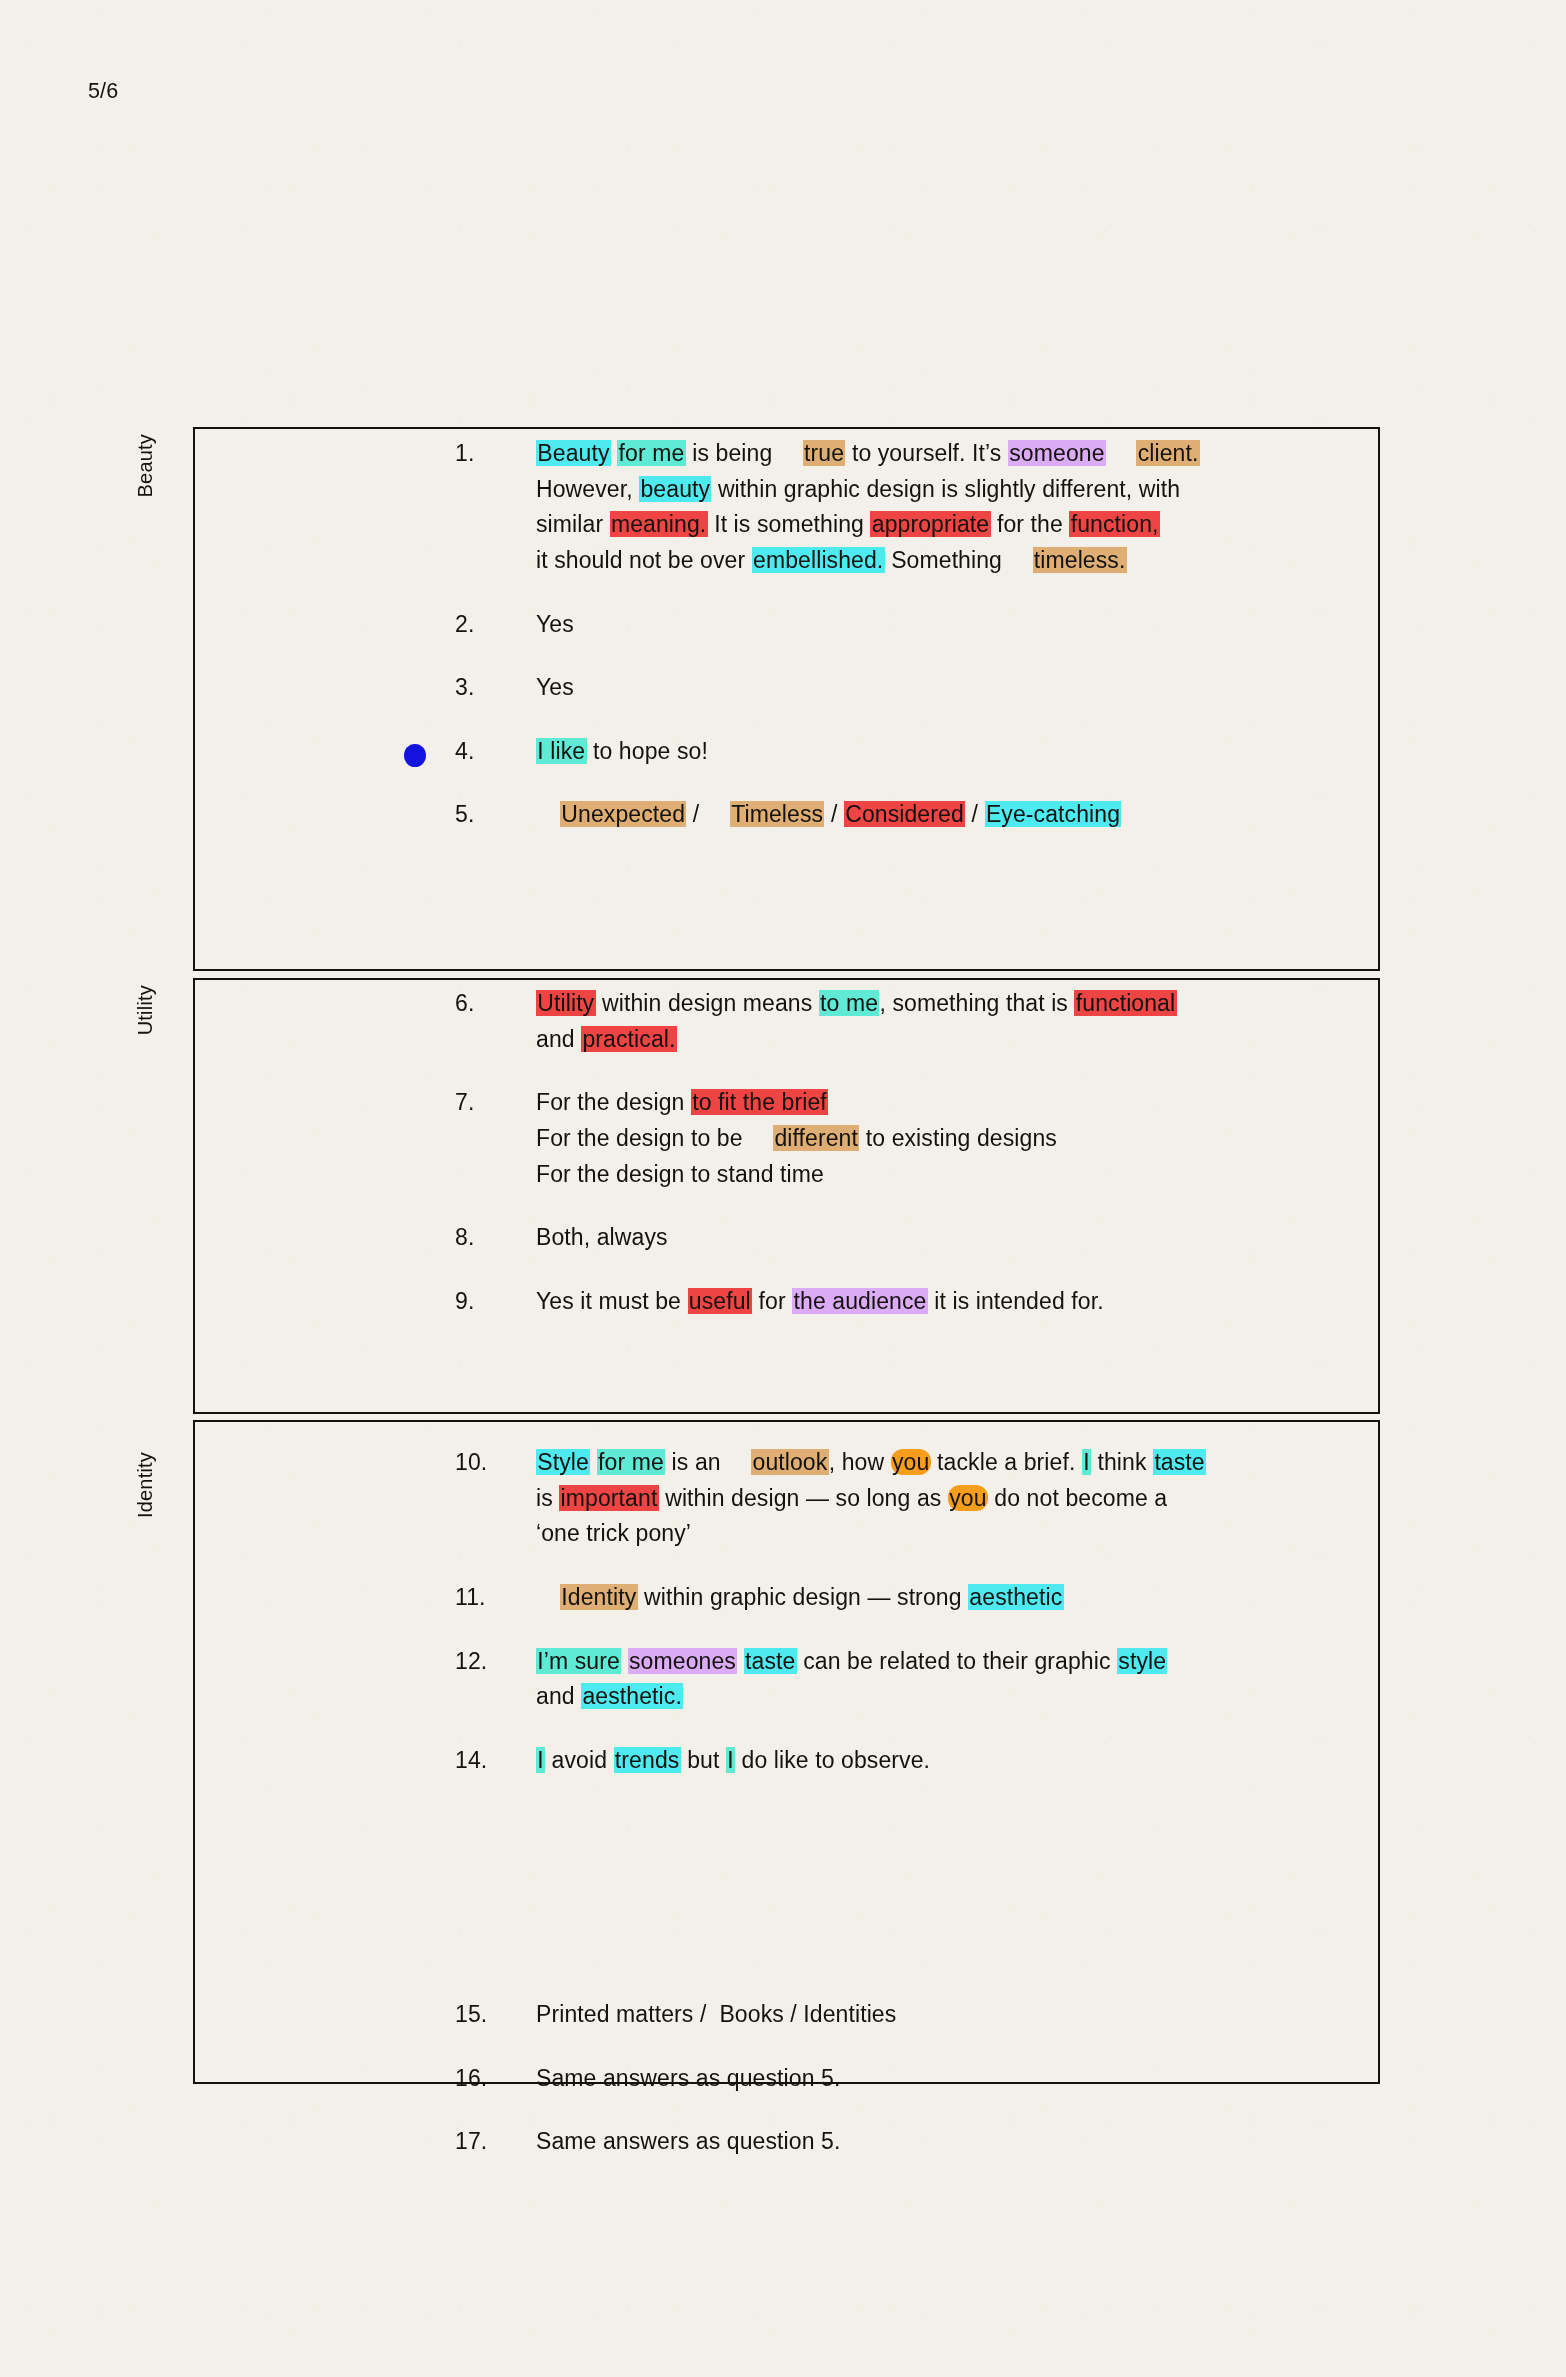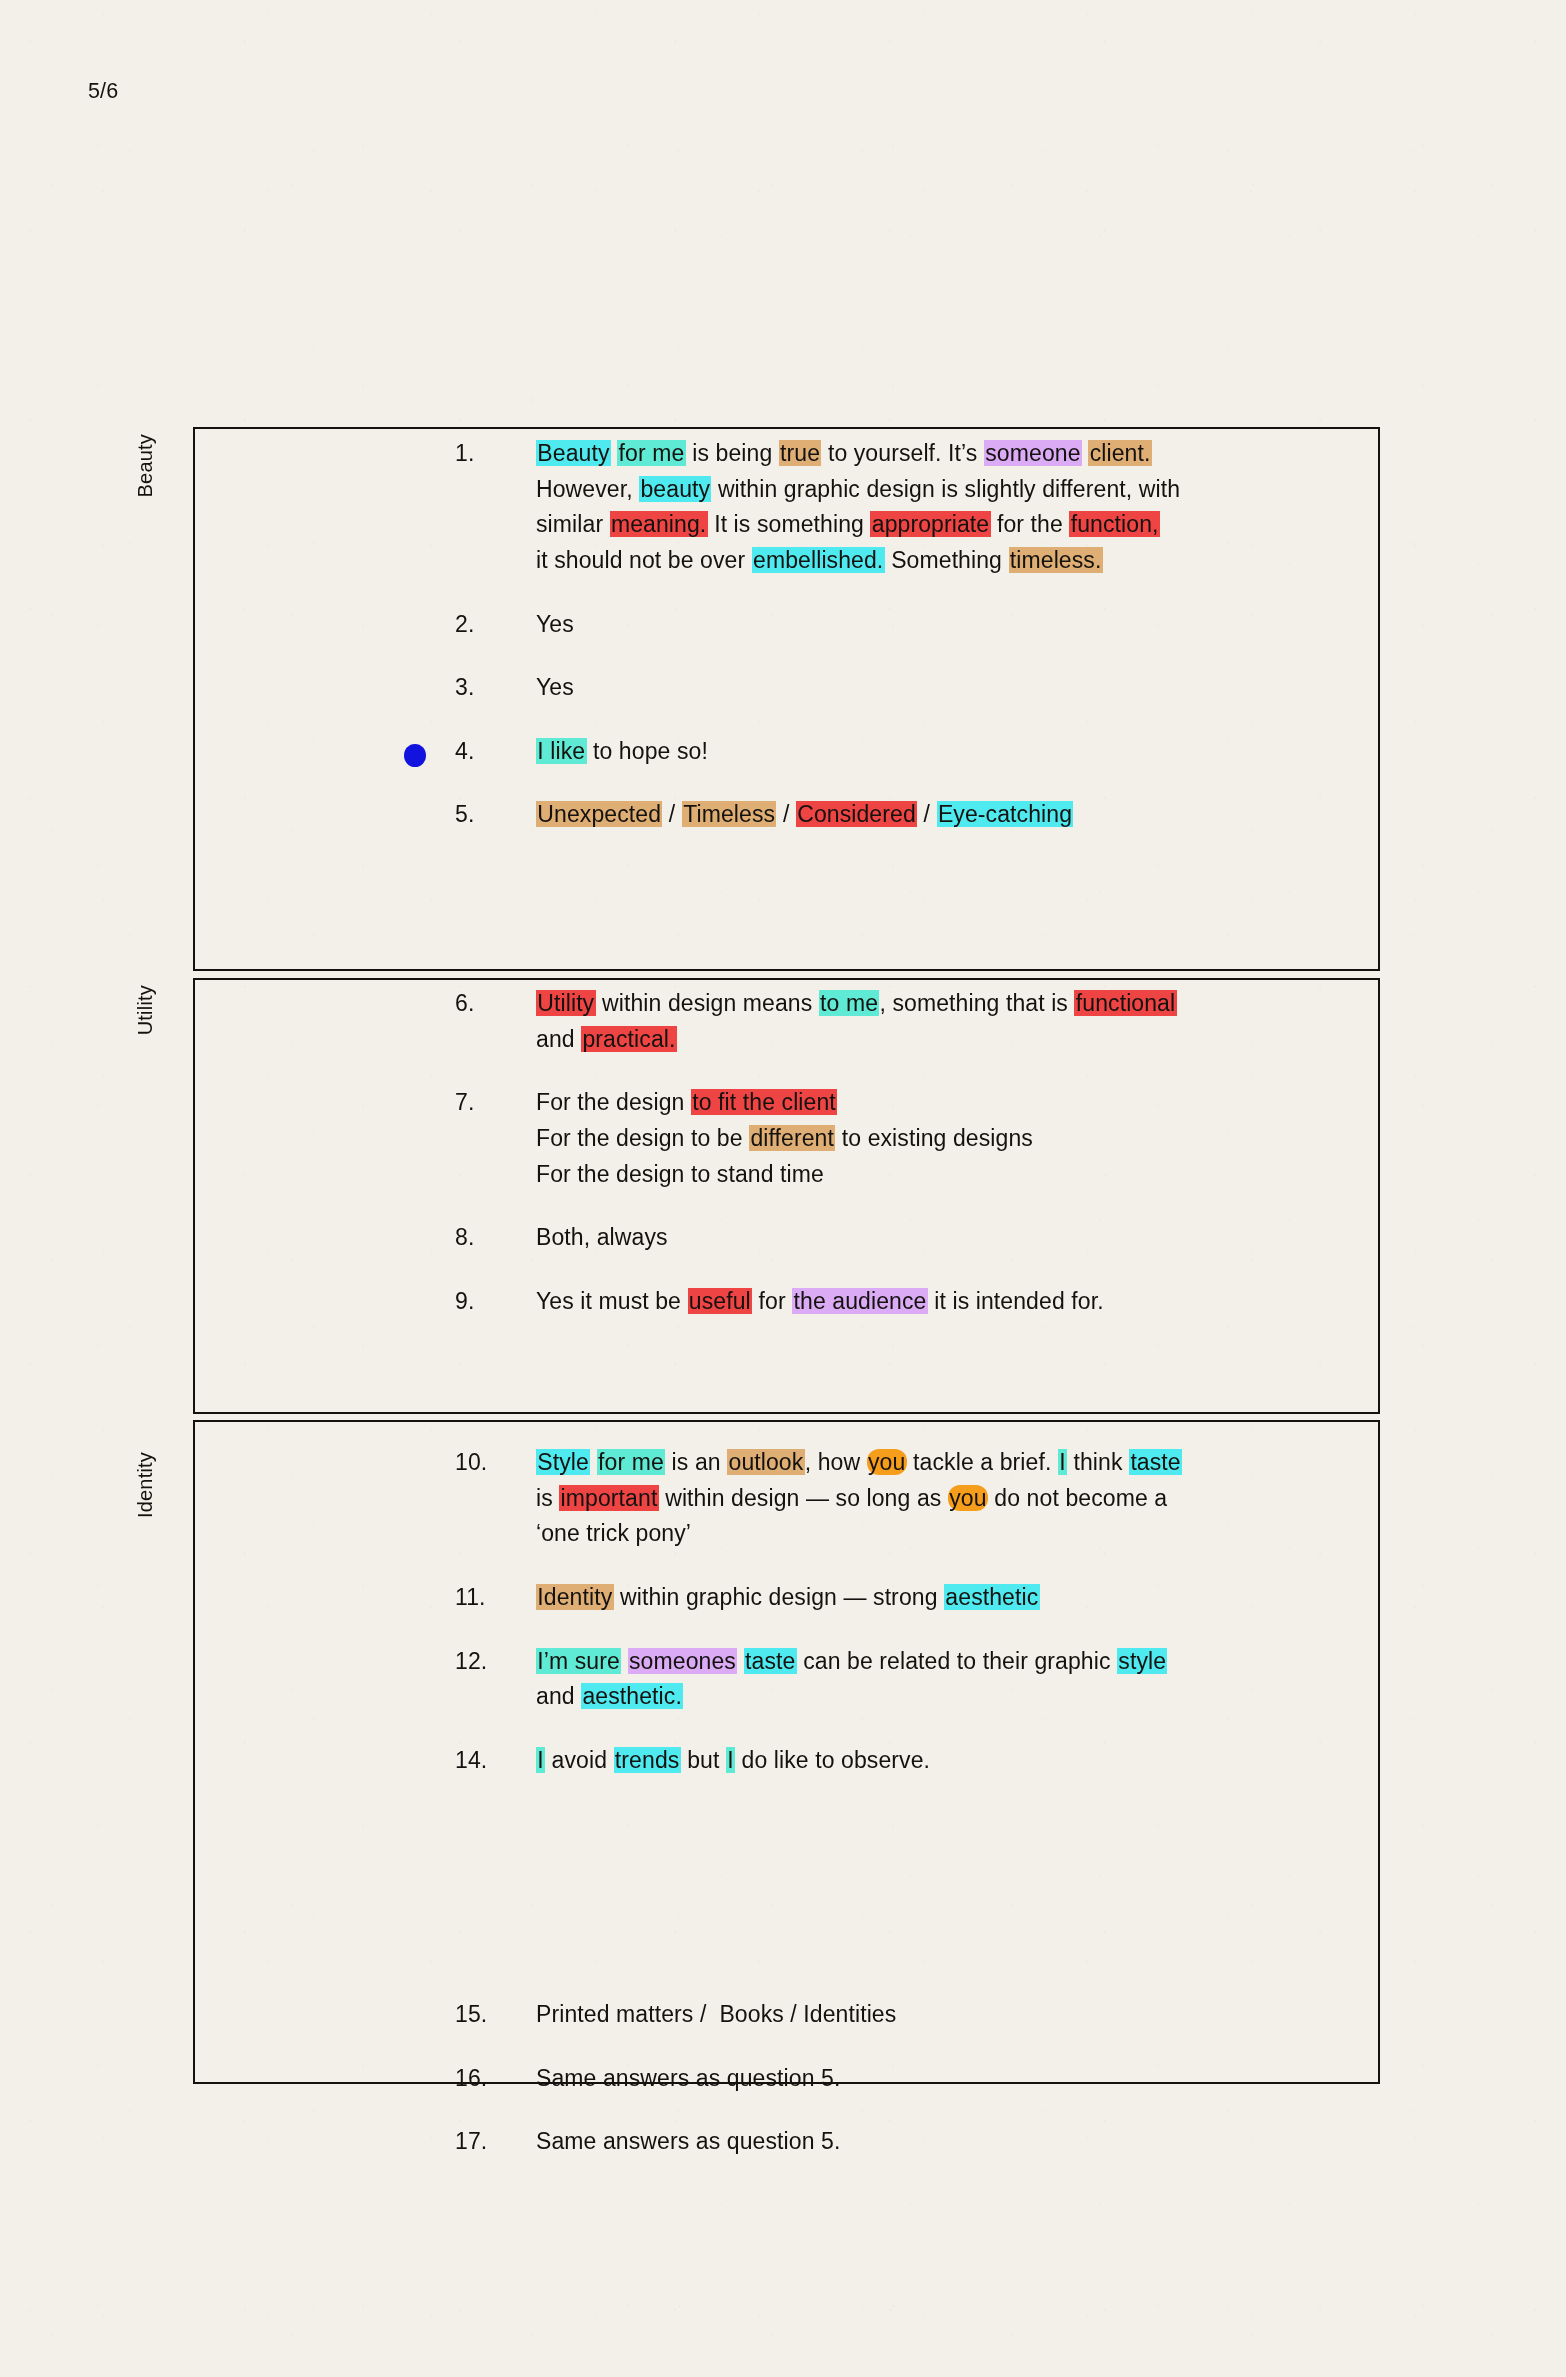--- a/index.html
+++ b/index.html
@@ -113,21 +113,21 @@
     color: inherit;
     background: none;
     padding: 0 1.3px;
     border-radius: 0;
     box-decoration-break: clone;
     -webkit-box-decoration-break: clone;
   }
   mark.cyan   { background: #4fe9f0; }
   mark.yellow { background: #5eead4; }
   mark.orange { background: #f79d1c; border-radius: 12px; }
-  mark.tan    { background: #dfae74; }
+  mark.tan    { background: #dfae74; margin-left: 24px; }
   mark.purple { background: #dcabf5; }
   mark.gray   { background: #ef4444; }
 </style>
 </head>
 <body>
 
 <div class="paper-grain"></div>
 
 <div id="page-number">5/6</div>
 
@@ -179,21 +179,21 @@
     <div class="answer-row">
       <div class="num">6.</div>
       <div class="body">
         <div class="line"><mark class="gray">Utility</mark> within design means <mark class="yellow">to me</mark>, something that is <mark class="gray">functional</mark></div>
         <div class="line">and <mark class="gray">practical.</mark></div>
       </div>
     </div>
     <div class="answer-row">
       <div class="num">7.</div>
       <div class="body">
-        <div class="line">For the design <mark class="gray">to fit the client</mark></div>
+        <div class="line">For the design <mark class="gray">to fit the brief</mark></div>
         <div class="line">For the design to be <mark class="tan">different</mark> to existing designs</div>
         <div class="line">For the design to stand time</div>
       </div>
     </div>
     <div class="answer-row">
       <div class="num">8.</div>
       <div class="body">
         <div class="line">Both, always</div>
       </div>
     </div>

